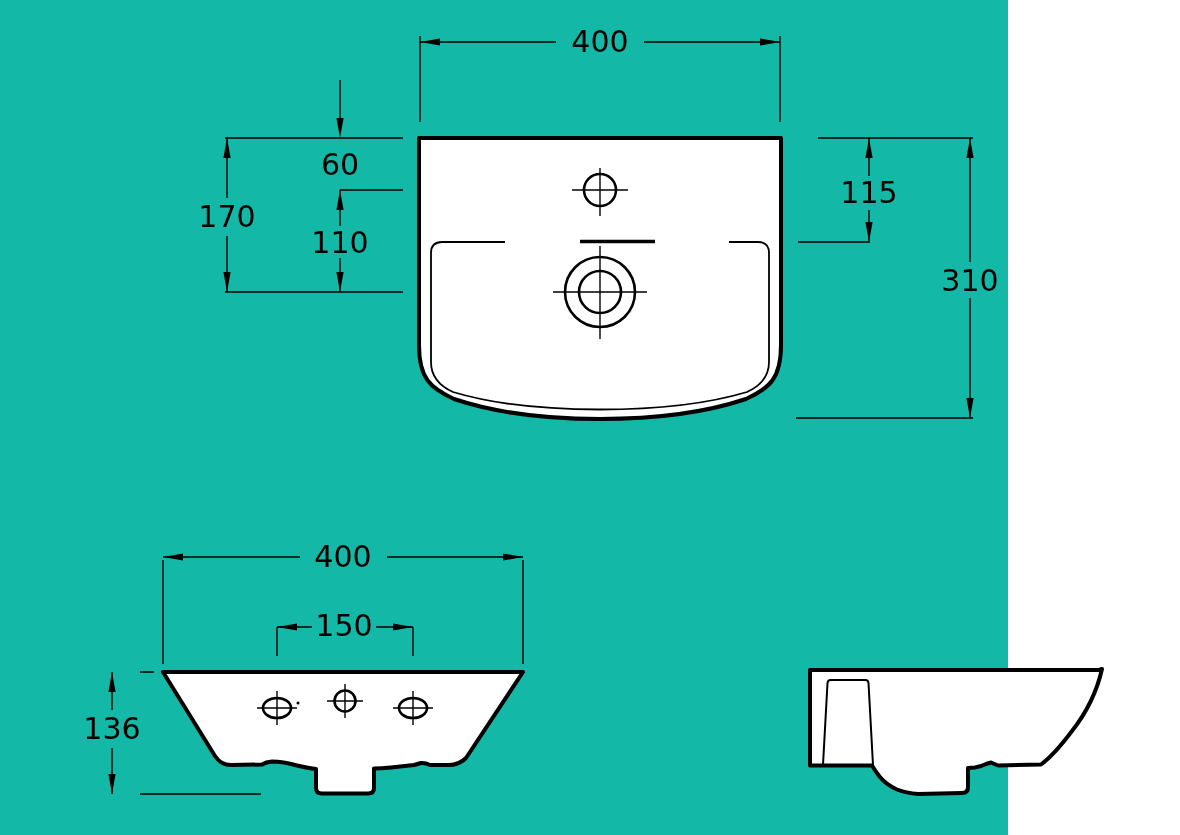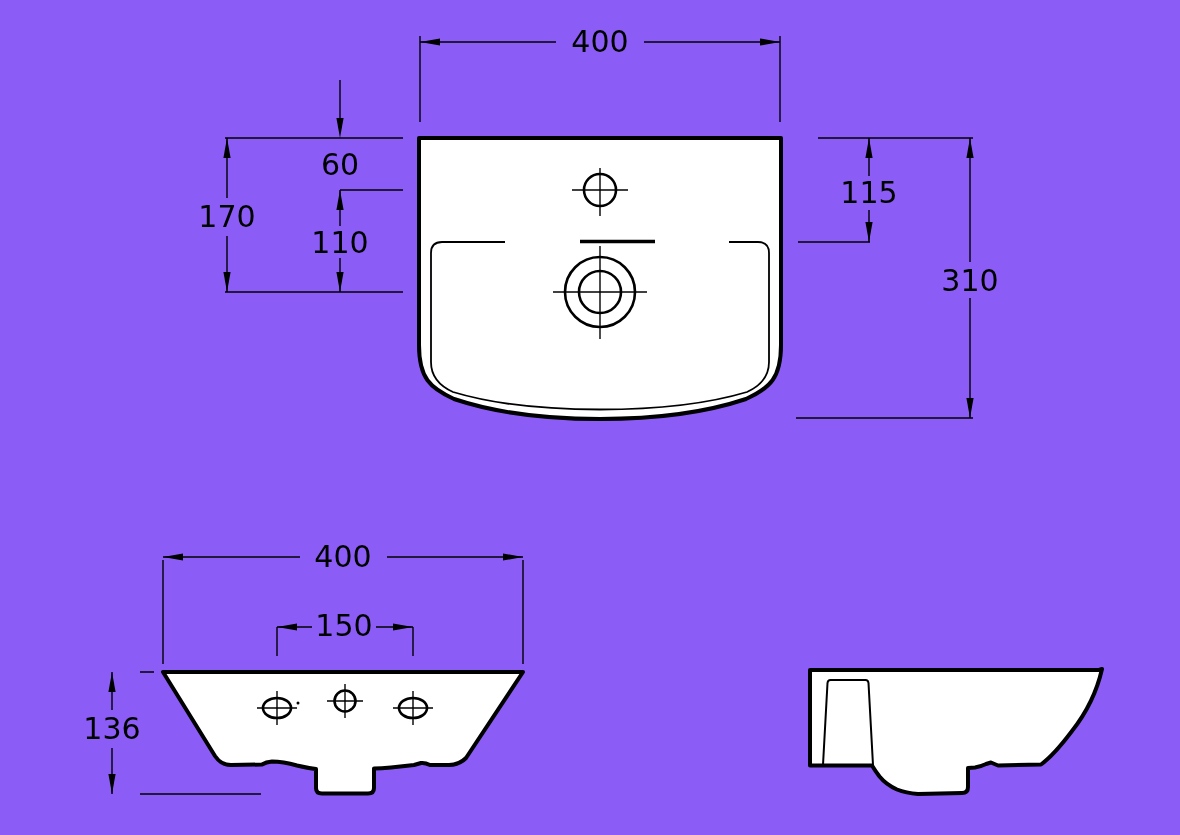--- a/index.html
+++ b/index.html
@@ -1,16 +1,16 @@
 <!DOCTYPE html>
 <html><head>
 <meta charset="utf-8">
 <style>
   html,body{margin:0;padding:0;background:#ffffff;}
-  .stage{width:1180px;height:835px;position:relative;background:#8b5cf6;}
+  .stage{width:1008px;height:835px;position:relative;background:#14b8a6;}
   svg{display:block;}
   .outline{fill:#ffffff;stroke:#000000;stroke-width:4;stroke-linejoin:round;stroke-linecap:round;}
   .rim{fill:none;stroke:#000000;stroke-width:1.8;stroke-linejoin:round;}
   .medium{fill:none;stroke:#000000;stroke-width:2.6;}
   .thick-slot{fill:none;stroke:#000000;stroke-width:3.5;}
   .thin{fill:none;stroke:#000000;stroke-width:1.4;}
   .dim{fill:none;stroke:#000000;stroke-width:1.4;}
   .arrow{fill:#000000;stroke:none;}
   .trap{fill:none;stroke:#000000;stroke-width:2;stroke-linejoin:round;}
   text.dimtext{font-family:"DejaVu Sans","Liberation Sans",sans-serif;font-size:30px;fill:#000000;text-anchor:middle;}

